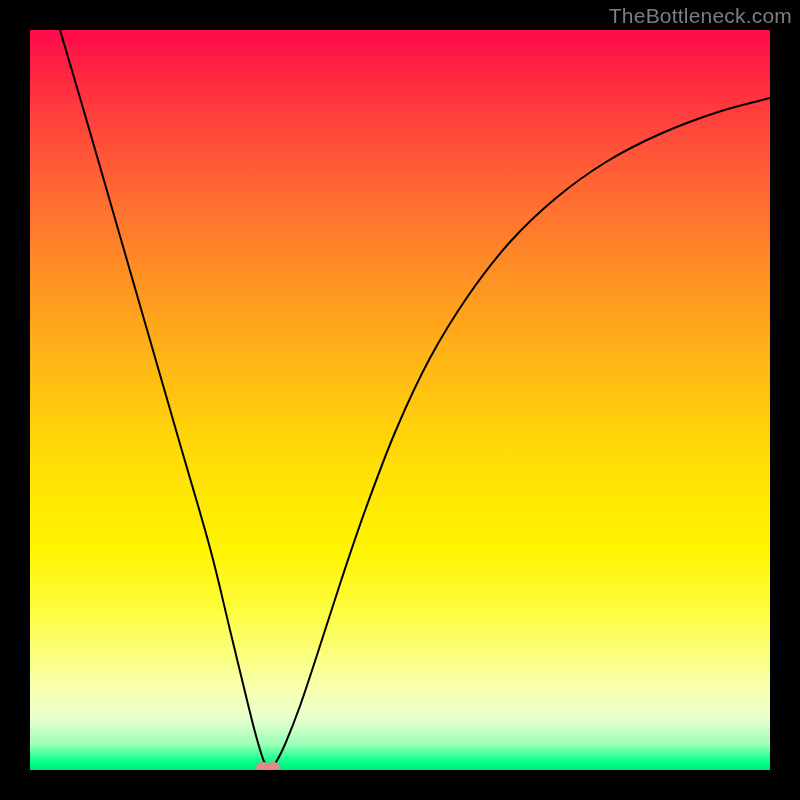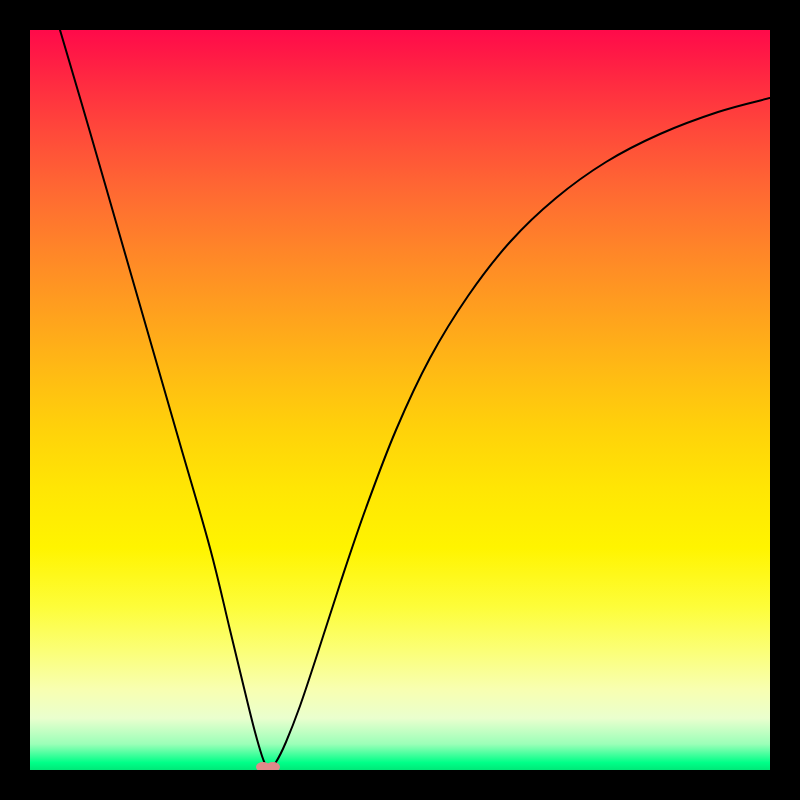--- a/index.html
+++ b/index.html
@@ -73,13 +73,14 @@
           <path d="M 30 0 C 35.4 18.4, 49.2 64.9, 60 102 C 70.8 139.1, 79.2 168.6, 90 206 C 100.8 243.4, 109.2 272.6, 120 310 C 130.8 347.4, 139.2 376.6, 150 414 C 160.8 451.4, 171.0 484.5, 180 518 C 189.0 551.5, 193.7 574.1, 200 600 C 206.3 625.9, 210.5 643.6, 215 662 C 219.5 680.4, 221.9 690.5, 225 702 C 228.1 713.5, 230.0 719.9, 232 726 C 234.0 732.1, 234.9 733.5, 236 736 C 237.1 738.5, 237.6 739.3, 238 740" fill="none" stroke="#000" stroke-width="2" stroke-linecap="round"></path>
           <path d="M 238 740 C 239.4 738.6, 242.8 737.0, 246 732 C 249.2 727.0, 251.7 722.1, 256 712 C 260.3 701.9, 264.2 692.2, 270 676 C 275.8 659.8, 280.8 644.0, 288 622 C 295.2 600.0, 301.4 579.9, 310 554 C 318.6 528.1, 325.9 505.7, 336 478 C 346.1 450.3, 354.5 427.0, 366 400 C 377.5 373.0, 387.0 352.1, 400 328 C 413.0 303.9, 423.6 286.9, 438 266 C 452.4 245.1, 464.2 229.6, 480 212 C 495.8 194.4, 508.7 182.4, 526 168 C 543.3 153.6, 557.3 143.5, 576 132 C 594.7 120.5, 609.8 113.0, 630 104 C 650.2 95.0, 668.2 88.5, 688 82 C 707.8 75.5, 730.6 70.5, 740 68" fill="none" stroke="#000" stroke-width="2" stroke-linecap="round"></path>
         </g>
       <g id="points-group">
           <ellipse cx="233" cy="737" rx="7" ry="5" fill="#e08a8a"></ellipse>
           <ellipse cx="243" cy="737" rx="7" ry="5" fill="#e08a8a"></ellipse>
         </g>
     </svg>
   </div>
 
+  <div class="watermark">TheBottleneck.com</div>
 </div>
 
 </body></html>

